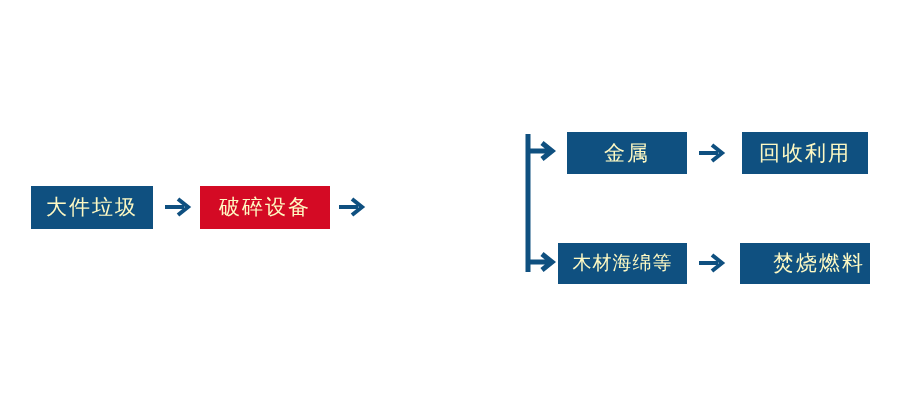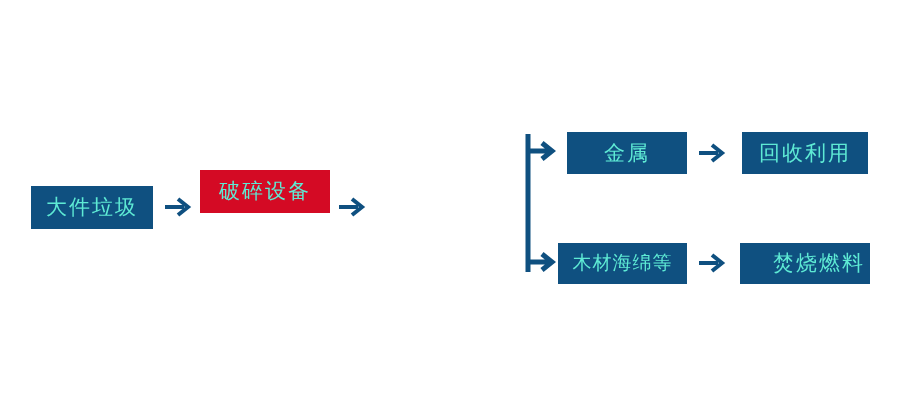--- a/index.html
+++ b/index.html
@@ -19,21 +19,21 @@
     width: 900px;
     height: 411px;
     background: #ffffff;
   }
   .node-box {
     position: absolute;
     display: flex;
     align-items: center;
     justify-content: center;
     box-sizing: border-box;
-    color: #5eead4;
+    color: #fef9c3;
     font-size: 21px;
     letter-spacing: 2px;
     line-height: 1;
     white-space: nowrap;
     font-family: "DejaVu Sans", "Liberation Sans", sans-serif;
     text-rendering: geometricPrecision;
   }
   .node-blue { background: #0f5080; }
   .node-red  { background: #d40a24; }
 
@@ -58,21 +58,21 @@
 <div id="flow-canvas">
 
   <div class="node-box node-blue" style="left:31px; top:186px; width:122px; height:43px;">大件垃圾</div>
 
   <div class="arrow" style="left:162px; top:190px;">
     <svg width="34" height="34" viewBox="0 0 34 34" aria-hidden="true">
       <path d="M3 17 H22 M16 9 L26 17 L16 25" fill="none" stroke="#0f5080" stroke-width="4" stroke-linecap="butt" stroke-linejoin="miter"></path>
     </svg>
   </div>
 
-  <div class="node-box node-red" style="left:200px; top:170px; width:130px; height:43px;">破碎设备</div>
+  <div class="node-box node-red" style="left:200px; top:186px; width:130px; height:43px;">破碎设备</div>
 
   <div class="arrow" style="left:336px; top:190px;">
     <svg width="34" height="34" viewBox="0 0 34 34" aria-hidden="true">
       <path d="M3 17 H22 M16 9 L26 17 L16 25" fill="none" stroke="#0f5080" stroke-width="4" stroke-linecap="butt" stroke-linejoin="miter"></path>
     </svg>
   </div>
 
 
   <div class="bracket" style="left:524px; top:130px;">
     <svg width="36" height="146" viewBox="0 0 36 146" aria-hidden="true">

